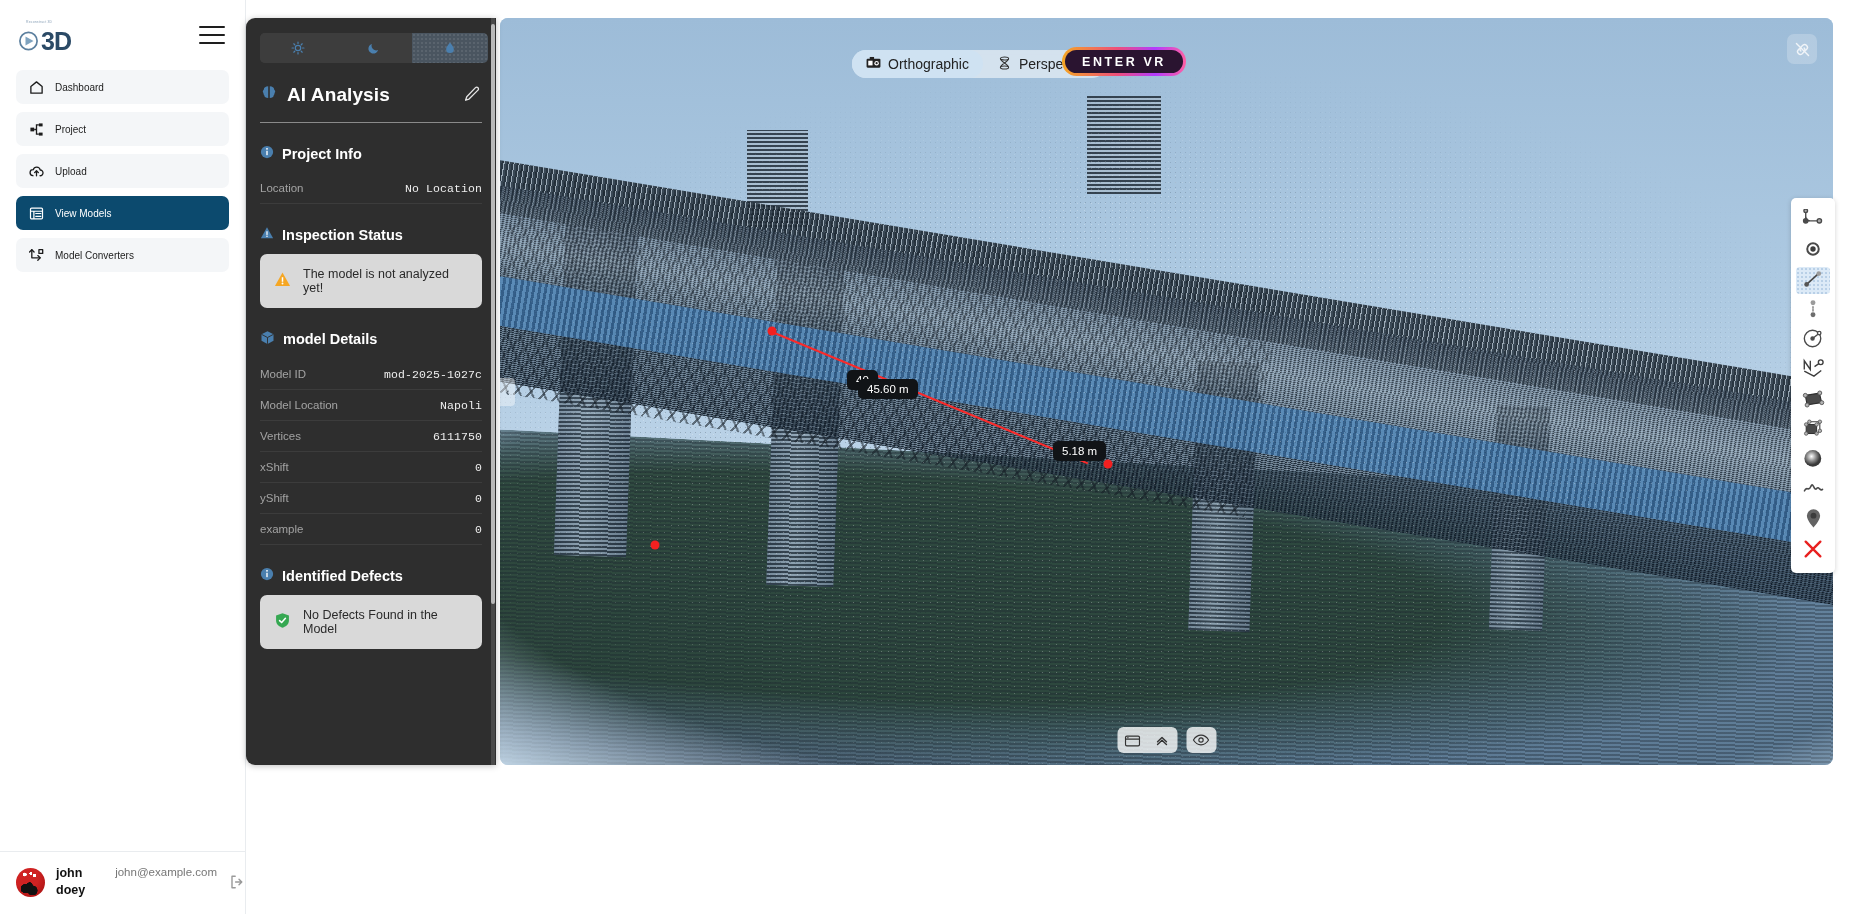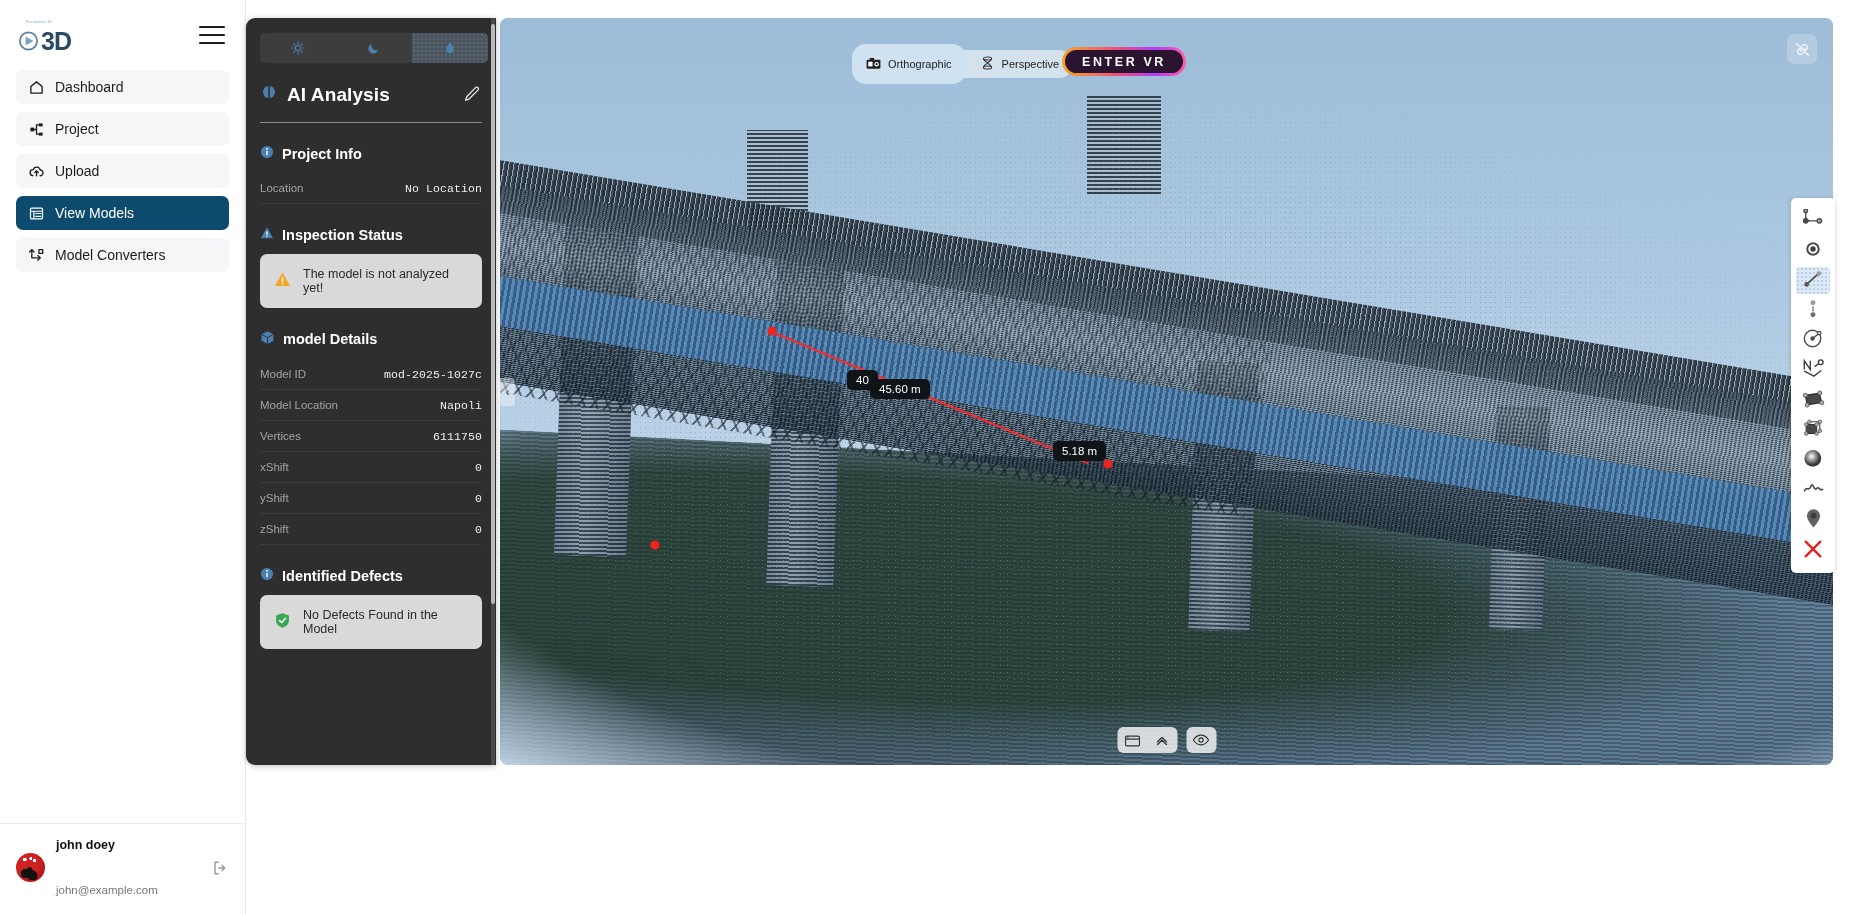--- a/index.html
+++ b/index.html
@@ -36,21 +36,21 @@
   }
   .burger { width: 26px; height: 18px; display: flex; flex-direction: column;
     justify-content: space-between; cursor: pointer; }
   .burger span { display: block; height: 2.4px; background: #1e1e1e; border-radius: 2px; }
 
   .sb-nav { padding: 4px 16px 0 16px; display: flex; flex-direction: column; gap: 8px; }
   .nav-item {
     display: flex; align-items: center; gap: 11px;
     height: 34px; padding: 0 12px;
     border-radius: 7px; background: #f4f6f8;
-    font-size: 14px; color: #1c1c1c; cursor: pointer;
+    font-size: 10px; color: #1c1c1c; cursor: pointer;
     font-weight: 400;
   }
   .nav-item .ico { width: 16px; height: 16px; display: flex; align-items: center; justify-content: center; flex: 0 0 16px; }
   .nav-item.active { background: #0c4a6e; color: #ffffff; }
   .nav-item.active svg { stroke: #ffffff; }
   .nav-item svg { stroke: #1c1c1c; }
 
   .sb-foot {
     margin-top: auto; border-top: 1px solid #e9ecef;
     padding: 13px 16px 15px 16px;
@@ -67,21 +67,21 @@
       radial-gradient(ellipse at 30% 60%, #111 0 34%, transparent 36%),
       radial-gradient(ellipse at 64% 72%, #111 0 30%, transparent 32%),
       radial-gradient(ellipse at 48% 40%, #111 0 22%, transparent 24%);
   }
   .avatar::after{
     content:""; position:absolute; left:6px; top:4px; width:14px;height:5px;
     background: radial-gradient(circle at 20% 50%, #fff 0 16%, transparent 18%),
                 radial-gradient(circle at 62% 30%, #fff 0 14%, transparent 16%),
                 radial-gradient(circle at 90% 70%, #fff 0 12%, transparent 14%);
   }
-  .uinfo { display: flex; flex-direction: column; line-height: 1.35; gap: 30px; }
+  .uinfo { display: flex; flex-direction: row; line-height: 1.35; gap: 30px; }
   .uname { font-size: 12.5px; font-weight: bold; color: #111; }
   .umail { font-size: 11.5px; color: #777; }
   .logout { margin-left: auto; width: 18px; height: 18px; cursor: pointer; }
 
   
   .panel {
     position: absolute; left: 246px; top: 18px;
     width: 250px; height: 747px;
     background: #2e2e2e; border-radius: 9px 0 0 9px;
     color: #e8e8e8; overflow: hidden;
@@ -232,22 +232,22 @@
 
   
   .cam-toggle {
     position: absolute; left: 352px; top: 32px; height: 28px;
     display: flex; align-items: center;
     background: rgba(255,255,255,.55); border-radius: 14px;
     backdrop-filter: blur(2px);
   }
   .cam-btn {
     display: flex; align-items: center; gap: 7px;
-    height: 40px; padding: 0 14px; border-radius: 14px;
-    font-size: 11px; color: #232323; cursor: pointer;
+    height: 28px; padding: 0 14px; border-radius: 14px;
+    font-size: 14px; color: #232323; cursor: pointer;
   }
   .cam-btn.active { background: #cfe2f2; }
   .vr-btn {
     position: absolute; left: 562px; top: 29px;
     height: 29px; padding: 0 3px; border-radius: 15px; cursor: pointer;
     background: linear-gradient(90deg,#f5a623,#ee4e7b 45%,#b23cff 75%,#ff5fa2);
     display: flex; align-items: center;
   }
   .vr-inner {
     height: 23px; padding: 0 17px; border-radius: 13px;
@@ -488,21 +488,21 @@
         </div>
         <div class="kv">
           <span class="k">xShift</span>
           <span class="v">0</span>
         </div>
         <div class="kv">
           <span class="k">yShift</span>
           <span class="v">0</span>
         </div>
         <div class="kv">
-          <span class="k">zShift</span>
+          <span class="k">example</span>
           <span class="v">0</span>
         </div>
 
         <div class="sect-head">
           <span>
             <svg width="14" height="14" viewBox="0 0 16 16">
                 <circle cx="8" cy="8" r="7" fill="#4a7fae"></circle>
                 <rect x="7.2" y="6.6" width="1.6" height="5" fill="#fff"></rect>
                 <circle cx="8" cy="4.4" r="1.1" fill="#fff"></circle>
               </svg>
@@ -542,21 +542,21 @@
       <div class="spray"></div>
     </div>
 
     <div class="meas">
       <div class="mline" style="left:272px; top:313px; width:342px; transform:rotate(22.6deg);"></div>
       <div class="mdot" style="left:272px; top:313px;"></div>
       <div class="mdot" style="left:608px; top:446px;"></div>
       <div class="mdot" style="left:155px; top:527px;"></div>
 
       <div class="mlabel behind" style="left:347px; top:352px;">40</div>
-      <div class="mlabel front" style="left:370px; top:361px;">45.60 m</div>
+      <div class="mlabel front" style="left:358px; top:361px;">45.60 m</div>
       <div class="mlabel front" style="left:553px; top:423px;">5.18 m</div>
     </div>
 
     <div class="cam-toggle">
       <div class="cam-btn active">
         <span>
           <svg width="15" height="13" viewBox="0 0 16 13">
               <rect x=".6" y="2.4" width="14.8" height="9.6" rx="1.2" fill="#232323"></rect>
               <rect x="4" y=".6" width="4.6" height="2.2" fill="#232323"></rect>
               <circle cx="11.3" cy="7.2" r="2.4" fill="#fff"></circle>

